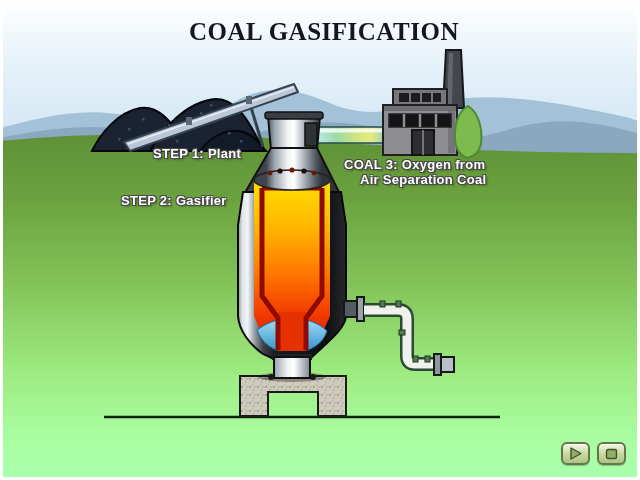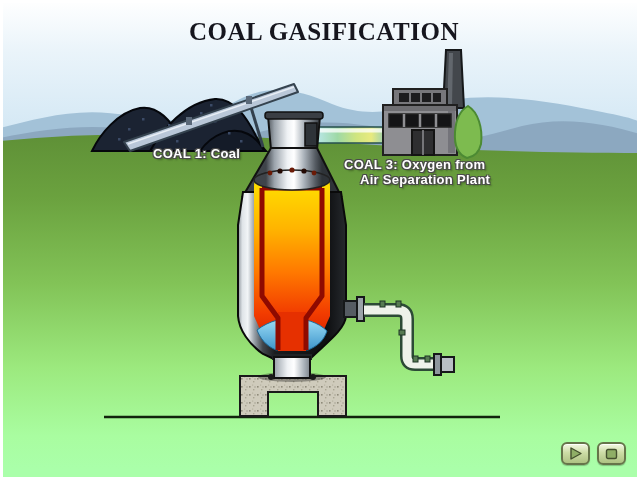--- a/index.html
+++ b/index.html
@@ -203,24 +203,25 @@
       <rect x="396" y="301" width="5" height="6" fill="#567a52" stroke="#1c3424" stroke-width="1"></rect>
       <rect x="399" y="330" width="6" height="5" fill="#567a52" stroke="#1c3424" stroke-width="1"></rect>
       <rect x="413" y="356" width="5" height="6" fill="#567a52" stroke="#1c3424" stroke-width="1"></rect>
       <rect x="425" y="356" width="5" height="6" fill="#567a52" stroke="#1c3424" stroke-width="1"></rect>
       <rect x="434" y="354" width="7" height="21" fill="#8f979e" stroke="#16181a" stroke-width="2"></rect>
       <rect x="441" y="357" width="13" height="15" fill="#b9bfc6" stroke="#16181a" stroke-width="2"></rect>
     </g>
   </svg>
 
   <div class="title">COAL GASIFICATION</div>
-  <div class="label step1">COAL 1: Coal</div>
+  <div class="label step1">STEP 1: Plant</div>
+  <div class="label step2">STEP 2: Gasifier</div>
   <div class="label step3">
     <span>COAL 3: Oxygen from</span>
-    <span class="indent">Air Separation Plant</span>
+    <span class="indent">Air Separation Coal</span>
   </div>
 
   <div class="controls">
     <button class="ctrl">
       <svg width="14" height="13" viewBox="0 0 14 13">
         <polygon points="2,1 12,6.5 2,12" fill="#8fae66" stroke="#44502e" stroke-width="1.4" stroke-linejoin="round"></polygon>
       </svg>
     </button>
     <button class="ctrl">
       <svg width="13" height="12" viewBox="0 0 13 12">

